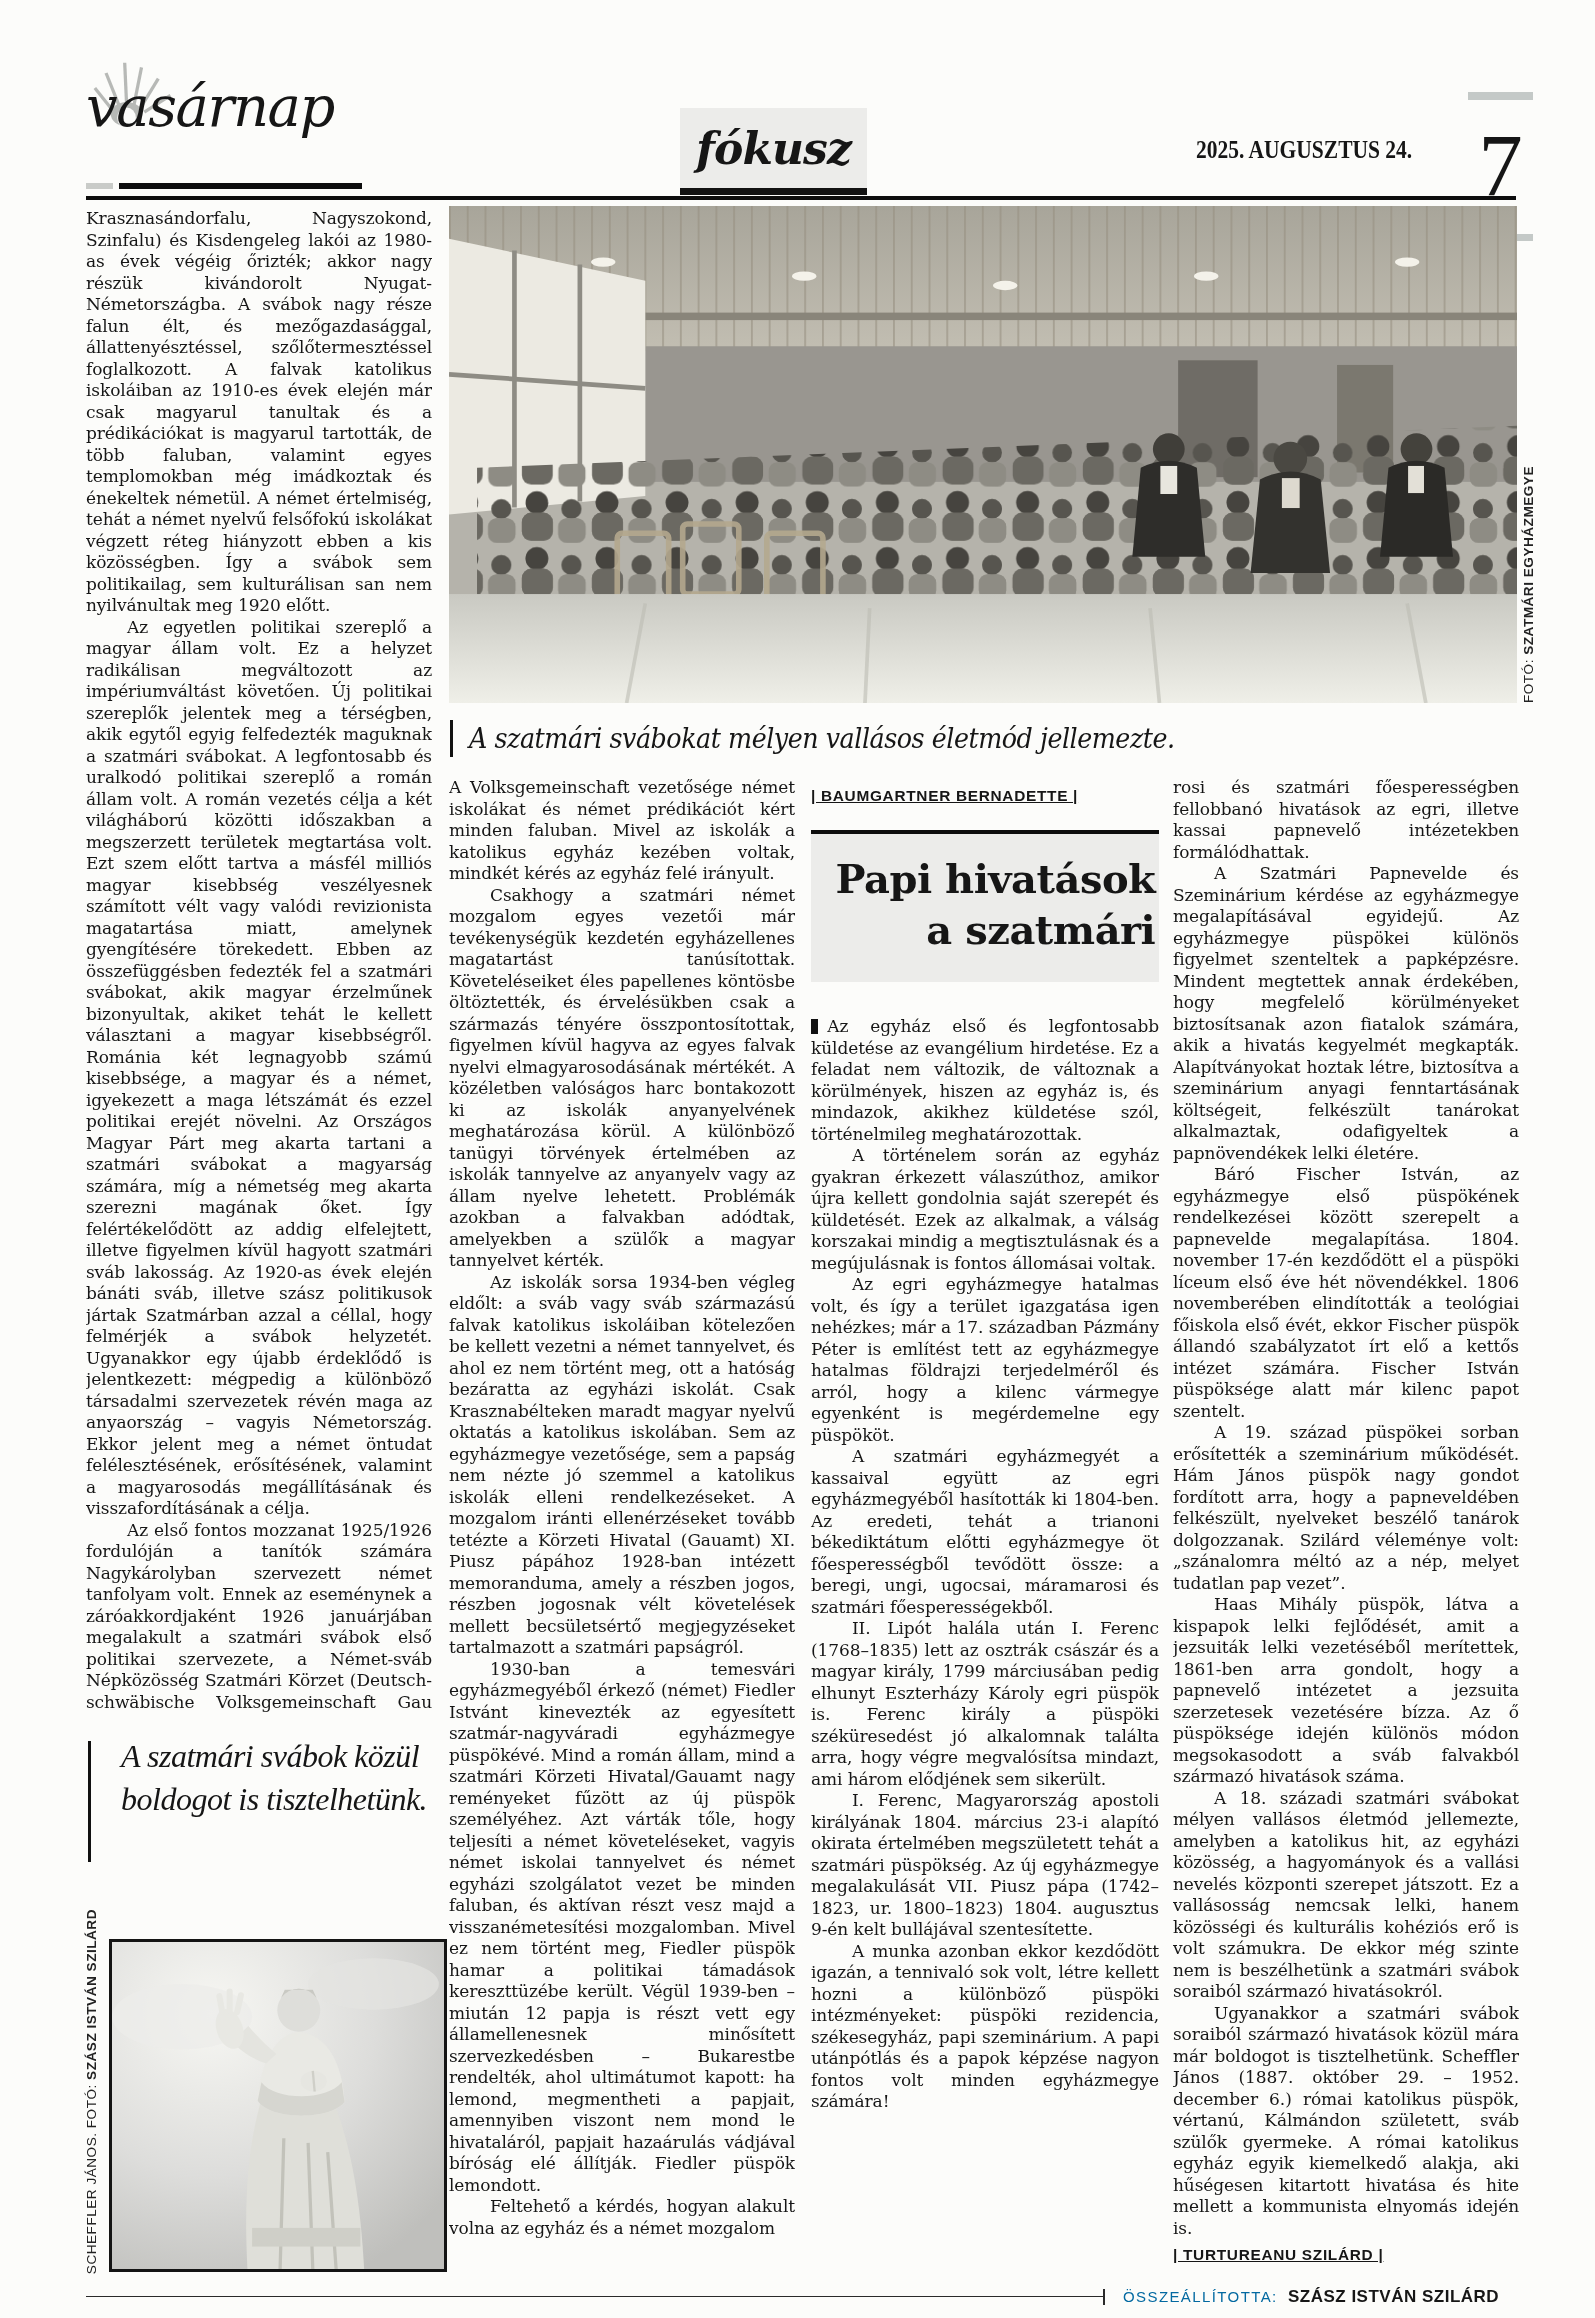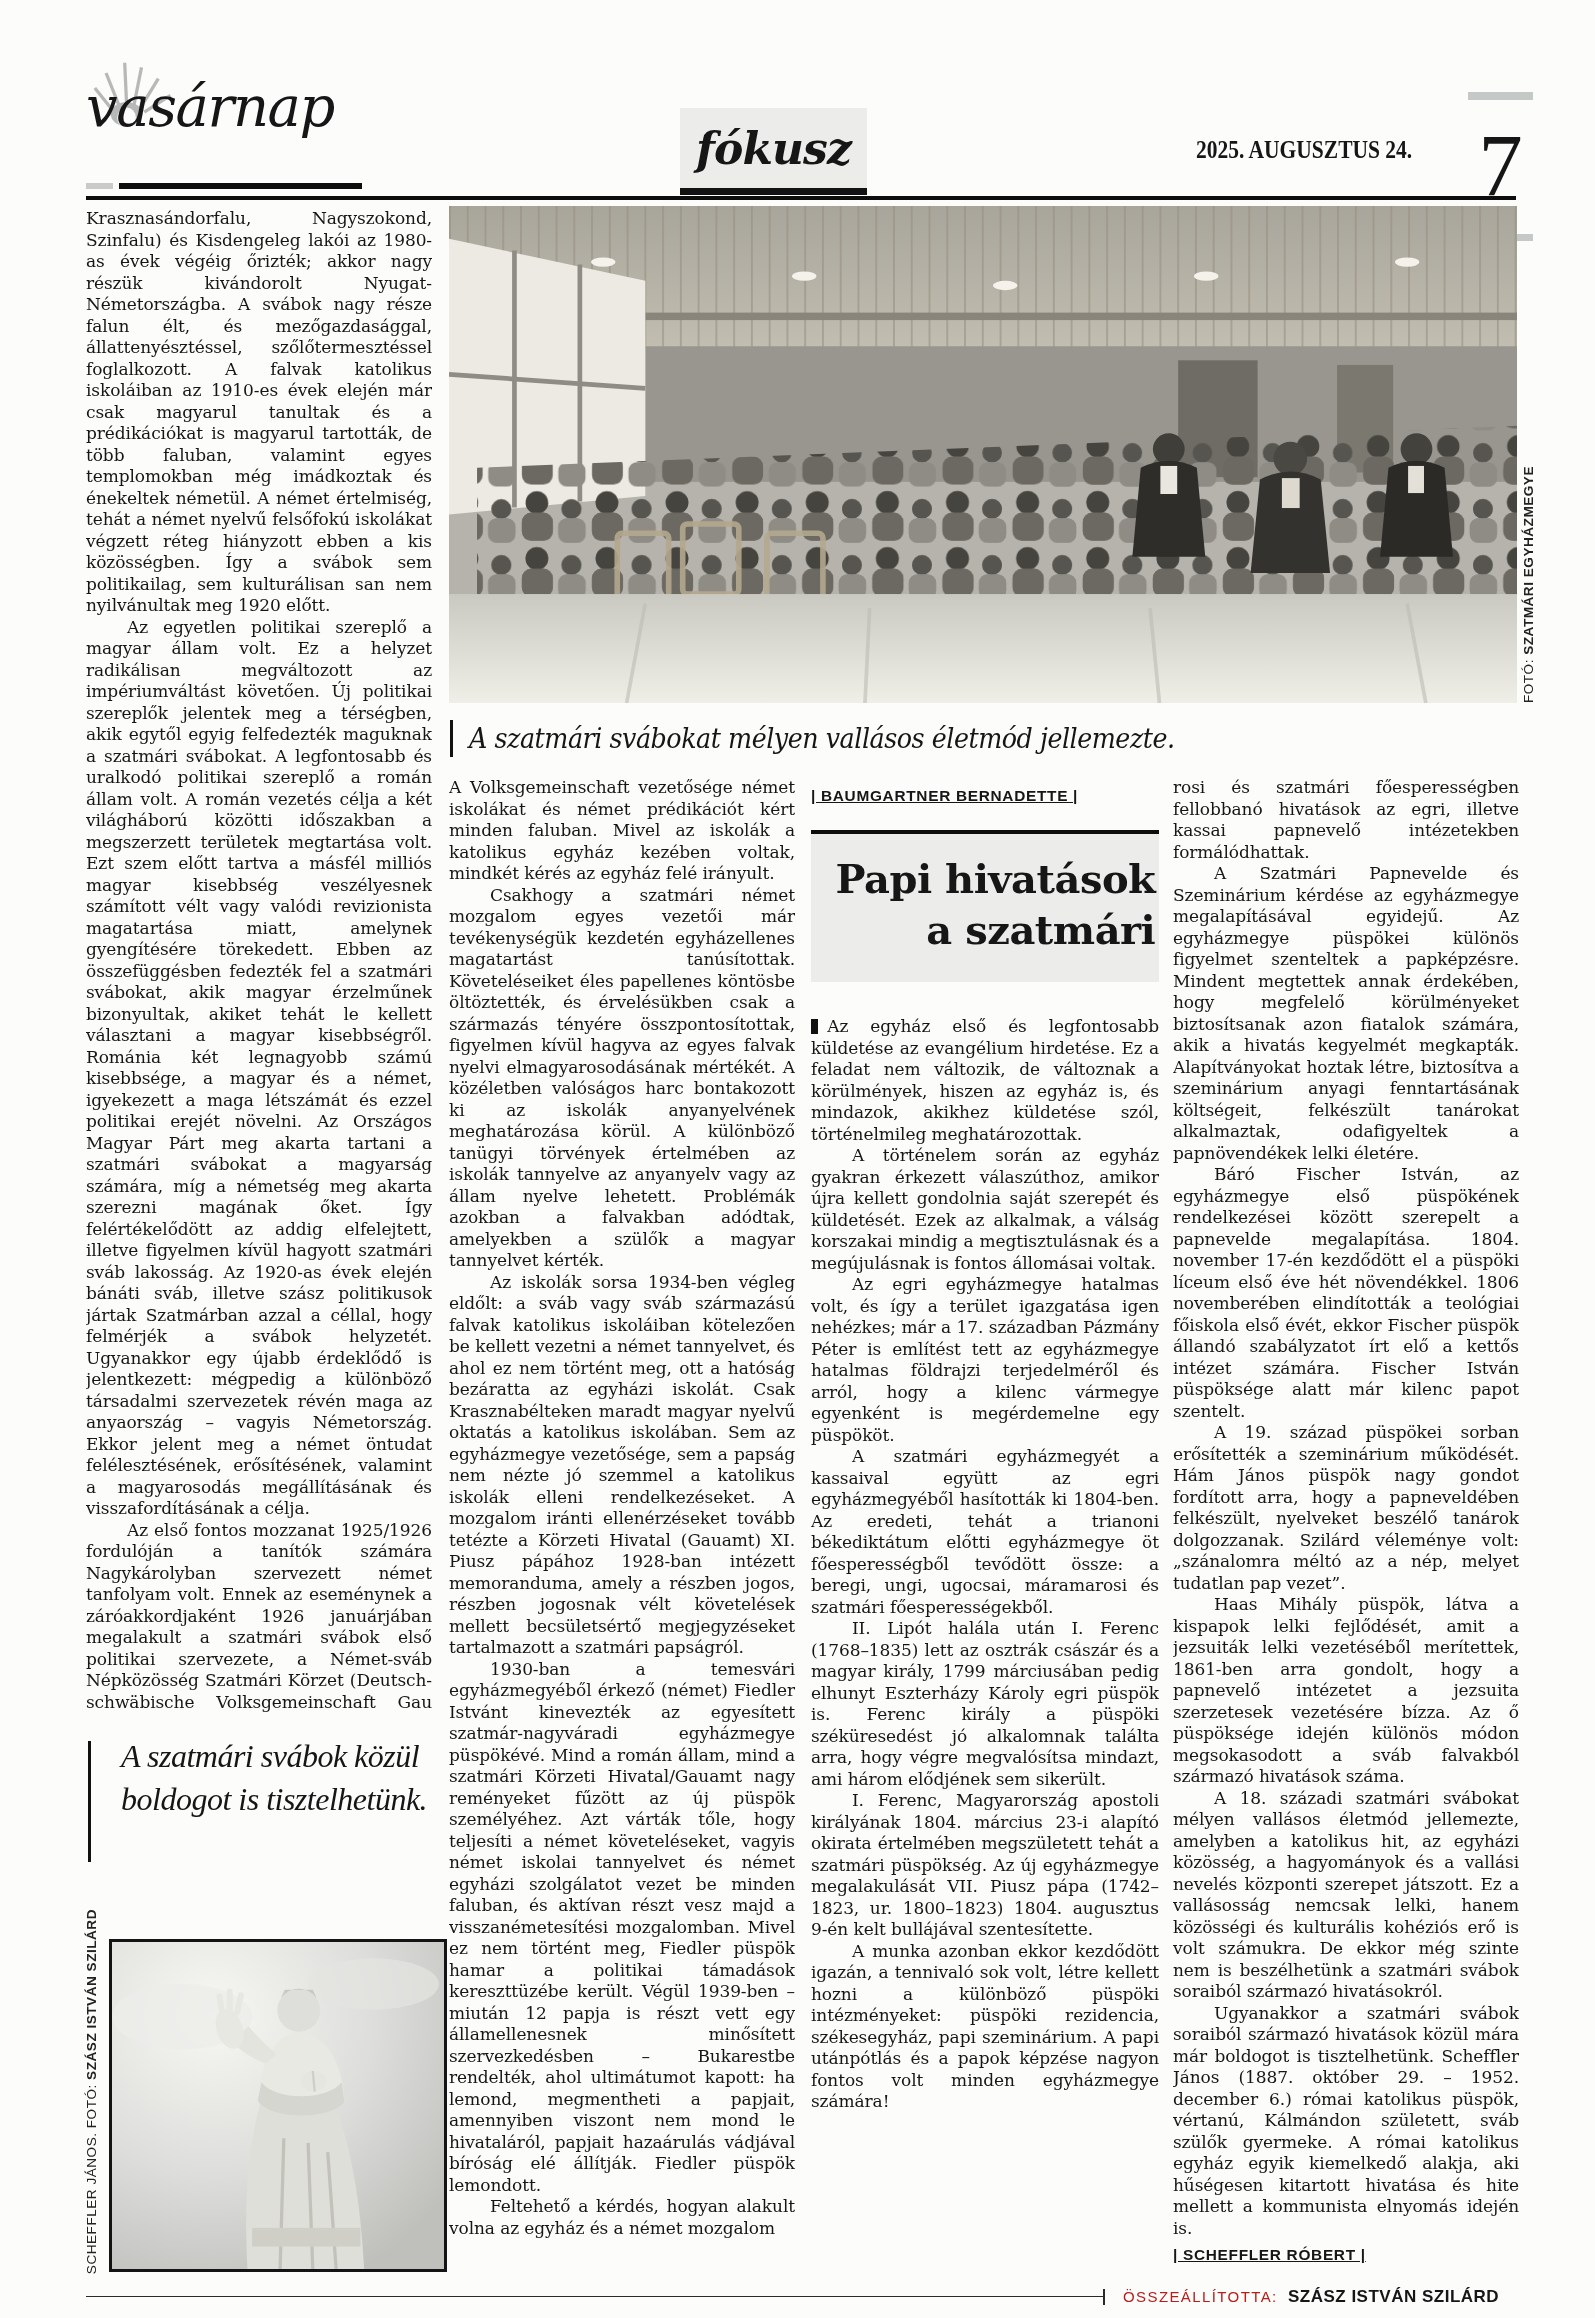--- a/index.html
+++ b/index.html
@@ -74,21 +74,21 @@
   .pullquote-bar{position:absolute;left:0;top:5.6px;width:2.8px;height:121px;background:#111;}
   .pullquote-text{margin-left:33px;text-align:left;font-family:Liberation Serif, serif;}
   .pullquote-line{display:block;font-style:italic;font-size:32px;line-height:43px;letter-spacing:-0.5px;}
 
   
   .footer{position:absolute;left:86px;top:2285px;width:1430px;height:23.4px;
           display:flex;align-items:center;}
   .footer-rule{position:relative;flex:0 0 1019px;height:1.4px;background:#2a2a2a;}
   .footer-rule::after{content:"";position:absolute;right:0;top:-7.5px;width:1.9px;height:16.4px;background:#2a2a2a;}
   .footer-label{font-family:"Liberation Sans",sans-serif;font-size:15px;letter-spacing:1.4px;
-                color:#b91c1c;margin-left:18px;white-space:nowrap;}
+                color:#0369a1;margin-left:18px;white-space:nowrap;}
   .footer-name{font-family:"Liberation Sans",sans-serif;font-weight:bold;font-size:17px;
                letter-spacing:0.5px;margin-left:10.3px;white-space:nowrap;}
   .footer-endtick{width:1.9px;height:16.4px;background:#2a2a2a;margin-left:13px;}
   .footer-enddash{flex:1;height:1.9px;background:#2a2a2a;margin-left:4.7px;}
 </style>
 </head>
 <body>
 
 <div class="page">
 
@@ -244,21 +244,21 @@
   <div class="col col4">
     <div>
         <p class="para">rosi és szatmári főesperességben fellobbanó hivatások az egri, illetve kassai papnevelő intézetekben formálódhattak.</p>
         <p class="para indent">A Szatmári Papnevelde és Szeminárium kérdése az egyházmegye megalapításával egyidejű. Az egyházmegye püspökei különös figyelmet szenteltek a papképzésre. Mindent megtettek annak érdekében, hogy megfelelő körülményeket biztosítsanak azon fiatalok számára, akik a hivatás kegyelmét megkapták. Alapítványokat hoztak létre, biztosítva a szeminárium anyagi fenntartásának költségeit, felkészült tanárokat alkalmaztak, odafigyeltek a papnövendékek lelki életére.</p>
         <p class="para indent">Báró Fischer István, az egyházmegye első püspökének rendelkezései között szerepelt a papnevelde megalapítása. 1804. november 17-én kezdődött el a püspöki líceum első éve hét növendékkel. 1806 novemberében elindították a teológiai főiskola első évét, ekkor Fischer püspök állandó szabályzatot írt elő a kettős intézet számára. Fischer István püspöksége alatt már kilenc papot szentelt.</p>
         <p class="para indent">A 19. század püspökei sorban erősítették a szeminárium működését. Hám János püspök nagy gondot fordított arra, hogy a papneveldében felkészült, nyelveket beszélő tanárok dolgozzanak. Szilárd véleménye volt: „szánalomra méltó az a nép, melyet tudatlan pap vezet”.</p>
         <p class="para indent">Haas Mihály püspök, látva a kispapok lelki fejlődését, amit a jezsuiták lelki vezetéséből merítettek, 1861-ben arra gondolt, hogy a papnevelő intézetet a jezsuita szerzetesek vezetésére bízza. Az ő püspöksége idején különös módon megsokasodott a sváb falvakból származó hivatások száma.</p>
         <p class="para indent">A 18. századi szatmári svábokat mélyen vallásos életmód jellemezte, amelyben a katolikus hit, az egyházi közösség, a hagyományok és a vallási nevelés központi szerepet játszott. Ez a vallásosság nemcsak lelki, hanem közösségi és kulturális kohéziós erő is volt számukra. De ekkor még szinte nem is beszélhetünk a szatmári svábok soraiból származó hivatásokról.</p>
         <p class="para indent">Ugyanakkor a szatmári svábok soraiból származó hivatások közül mára már boldogot is tisztelhetünk. Scheffler János (1887. október 29. – 1952. december 6.) római katolikus püspök, vértanú, Kálmándon született, sváb szülők gyermeke. A római katolikus egyház egyik kiemelkedő alakja, aki hűségesen kitartott hivatása és hite mellett a kommunista elnyomás idején is.</p>
       </div>
-    <div class="byline byline2">| SCHEFFLER RÓBERT |</div>
+    <div class="byline byline2">| TURTUREANU SZILÁRD |</div>
   </div>
 
   <div class="pullquote">
     <div class="pullquote-bar"></div>
     <div class="pullquote-text">
         <span class="pullquote-line">A szatmári svábok közül</span>
         <span class="pullquote-line">boldogot is tisztelhetünk.</span>
       </div>
   </div>
 

